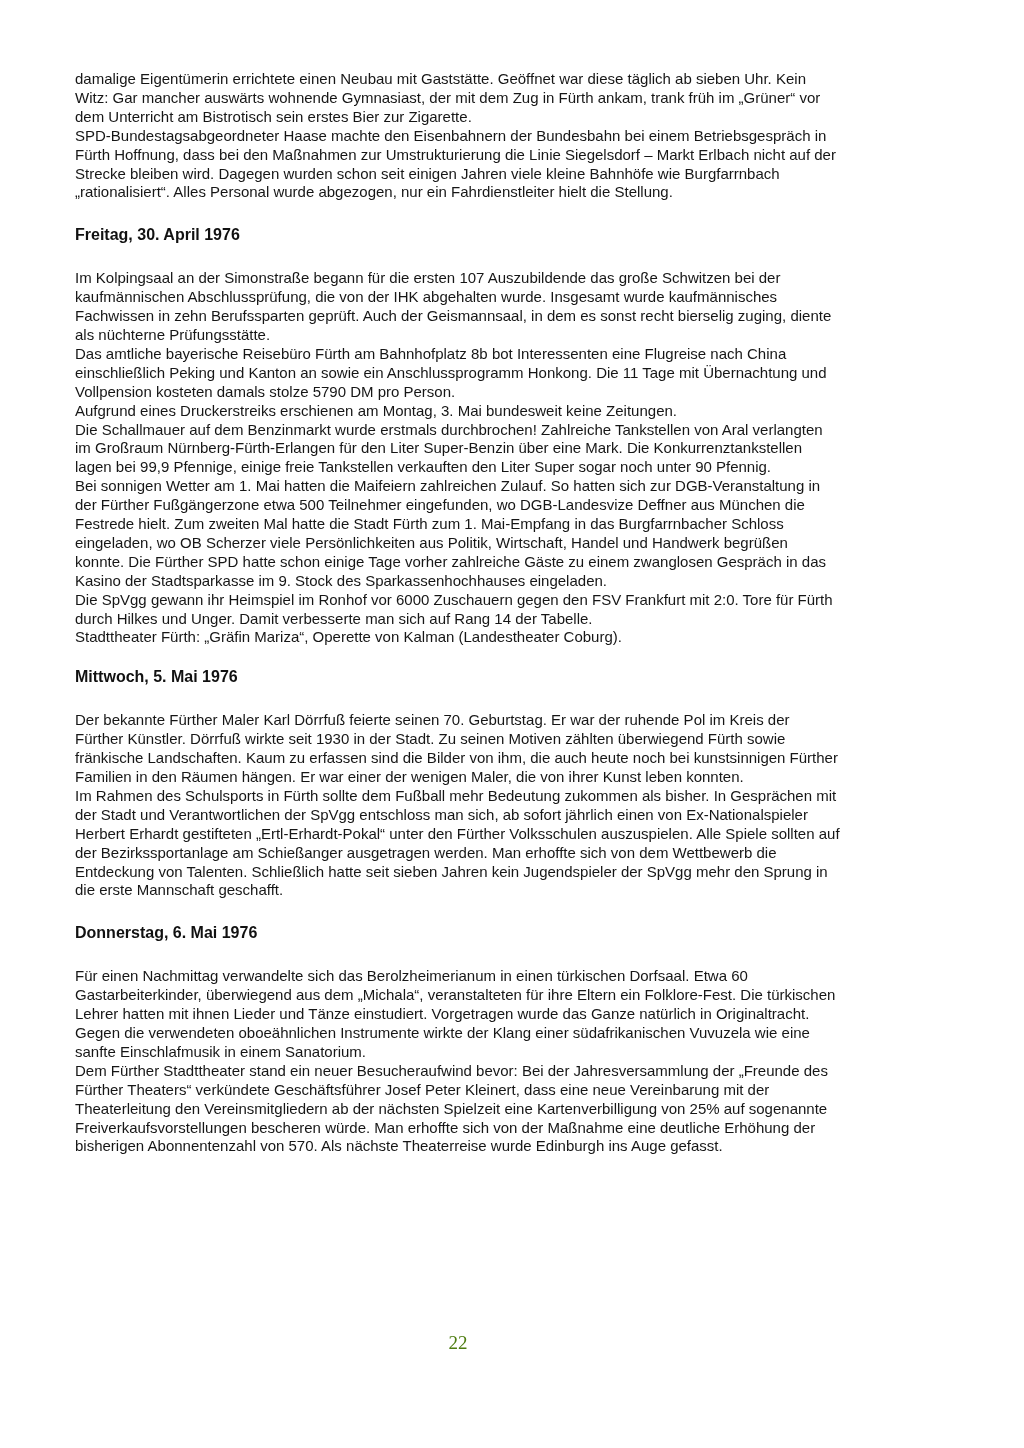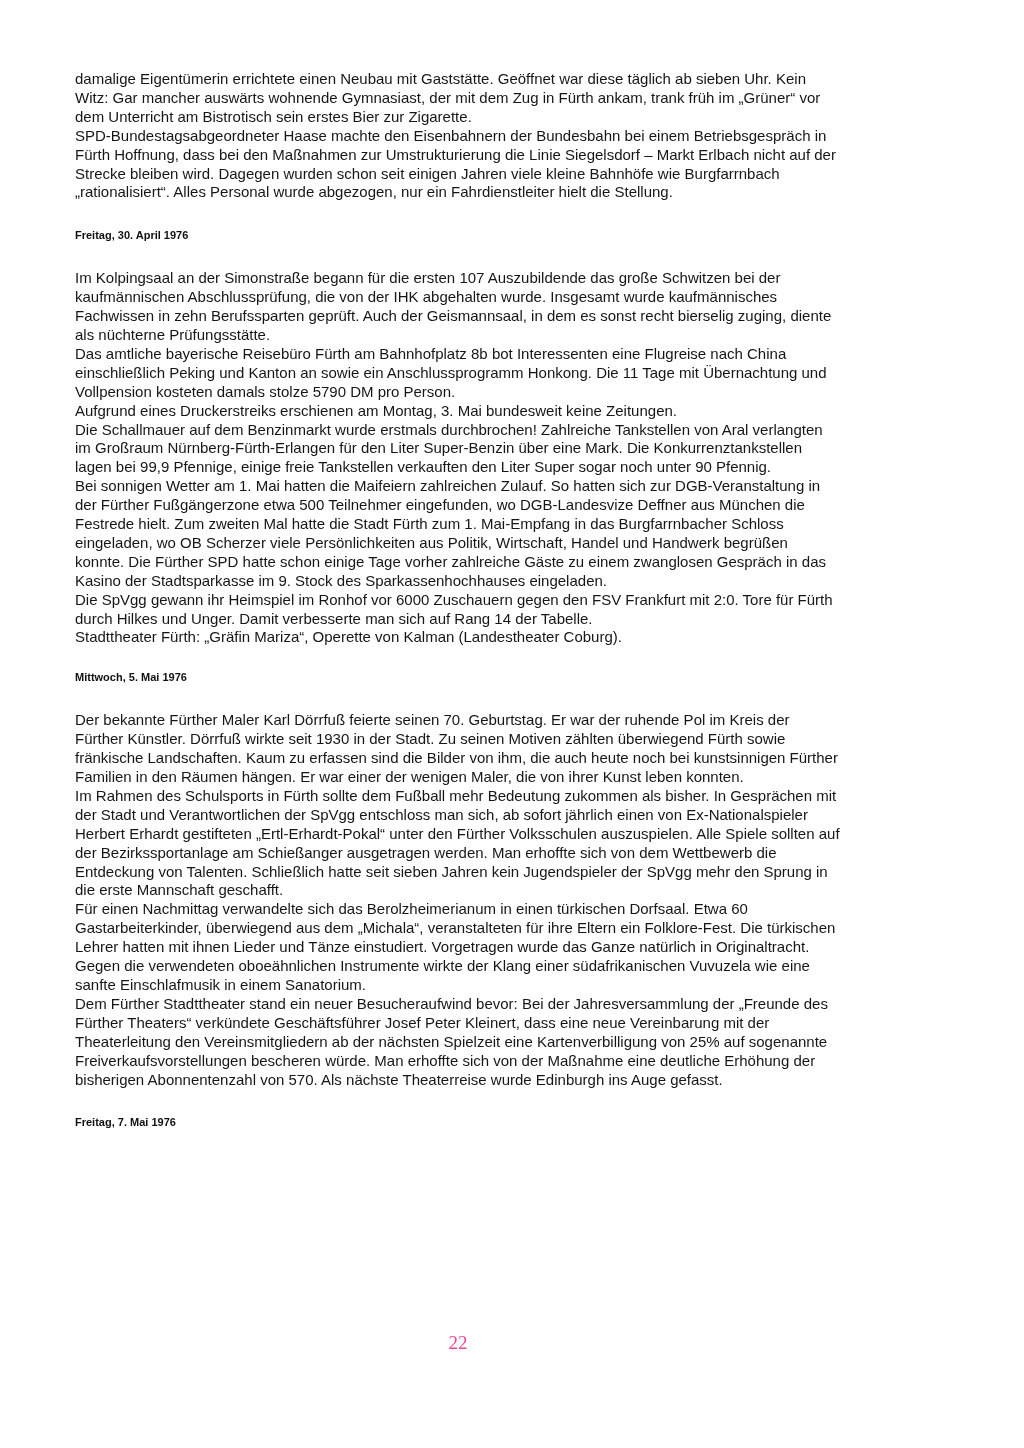--- a/index.html
+++ b/index.html
@@ -24,37 +24,37 @@
     font-size: 15px;
     line-height: 18.9px;
     -webkit-font-smoothing: antialiased;
   }
   .para {
     margin: 0;
     white-space: pre;
   }
   .day-heading {
     margin: 24px 0;
-    font-size: 11px;
+    font-size: 16px;
     font-weight: bold;
     white-space: pre;
     color: #111111;
   }
   .day-heading.extra-space {
     margin-top: 21px;
   }
   .page-number {
     position: absolute;
     top: 1332px;
     left: 0;
     width: 100%;
     text-align: center;
     font-family: "Liberation Serif", serif;
     font-size: 19px;
-    color: #ec4899;
+    color: #4d7c0f;
   }
 </style>
 </head>
 <body>
 
 <div class="page">
   <div class="content">
     <p class="para">damalige Eigentümerin errichtete einen Neubau mit Gaststätte. Geöffnet war diese täglich ab sieben Uhr. Kein
 Witz: Gar mancher auswärts wohnende Gymnasiast, der mit dem Zug in Fürth ankam, trank früh im „Grüner“ vor
 dem Unterricht am Bistrotisch sein erstes Bier zur Zigarette.
@@ -94,29 +94,29 @@
 Fürther Künstler. Dörrfuß wirkte seit 1930 in der Stadt. Zu seinen Motiven zählten überwiegend Fürth sowie
 fränkische Landschaften. Kaum zu erfassen sind die Bilder von ihm, die auch heute noch bei kunstsinnigen Fürther
 Familien in den Räumen hängen. Er war einer der wenigen Maler, die von ihrer Kunst leben konnten.
 Im Rahmen des Schulsports in Fürth sollte dem Fußball mehr Bedeutung zukommen als bisher. In Gesprächen mit
 der Stadt und Verantwortlichen der SpVgg entschloss man sich, ab sofort jährlich einen von Ex-Nationalspieler
 Herbert Erhardt gestifteten „Ertl-Erhardt-Pokal“ unter den Fürther Volksschulen auszuspielen. Alle Spiele sollten auf
 der Bezirkssportanlage am Schießanger ausgetragen werden. Man erhoffte sich von dem Wettbewerb die
 Entdeckung von Talenten. Schließlich hatte seit sieben Jahren kein Jugendspieler der SpVgg mehr den Sprung in
 die erste Mannschaft geschafft.</p>
 
+    <h2 class="day-heading">Donnerstag, 6. Mai 1976</h2>
 
     <p class="para">Für einen Nachmittag verwandelte sich das Berolzheimerianum in einen türkischen Dorfsaal. Etwa 60
 Gastarbeiterkinder, überwiegend aus dem „Michala“, veranstalteten für ihre Eltern ein Folklore-Fest. Die türkischen
 Lehrer hatten mit ihnen Lieder und Tänze einstudiert. Vorgetragen wurde das Ganze natürlich in Originaltracht.
 Gegen die verwendeten oboeähnlichen Instrumente wirkte der Klang einer südafrikanischen Vuvuzela wie eine
 sanfte Einschlafmusik in einem Sanatorium.
 Dem Fürther Stadttheater stand ein neuer Besucheraufwind bevor: Bei der Jahresversammlung der „Freunde des
 Fürther Theaters“ verkündete Geschäftsführer Josef Peter Kleinert, dass eine neue Vereinbarung mit der
 Theaterleitung den Vereinsmitgliedern ab der nächsten Spielzeit eine Kartenverbilligung von 25% auf sogenannte
 Freiverkaufsvorstellungen bescheren würde. Man erhoffte sich von der Maßnahme eine deutliche Erhöhung der
 bisherigen Abonnentenzahl von 570. Als nächste Theaterreise wurde Edinburgh ins Auge gefasst.</p>
 
-    <h2 class="day-heading">Freitag, 7. Mai 1976</h2>
   </div>
 
   <div class="page-number">22</div>
 </div>
 
 </body></html>

